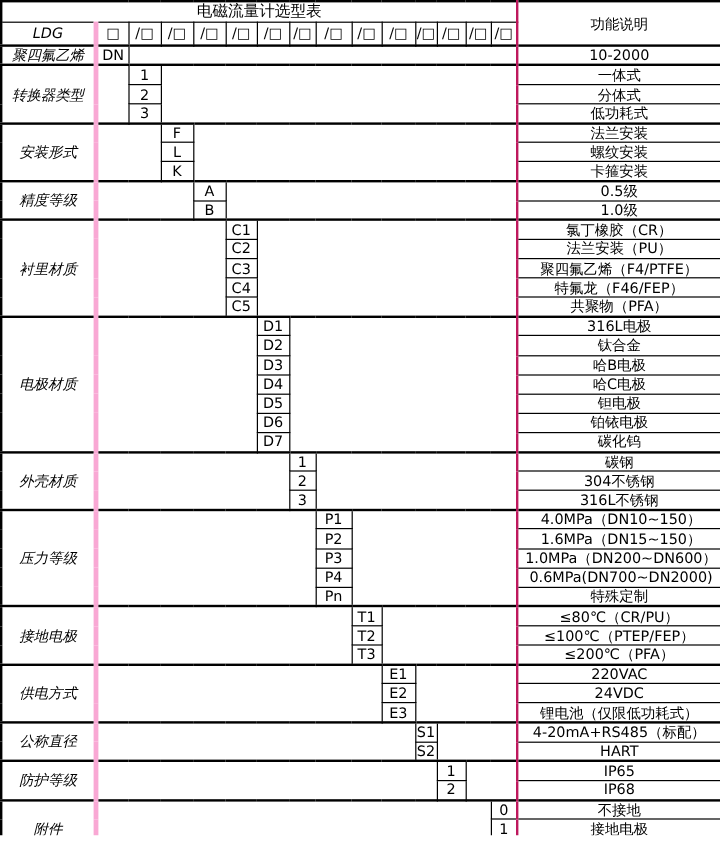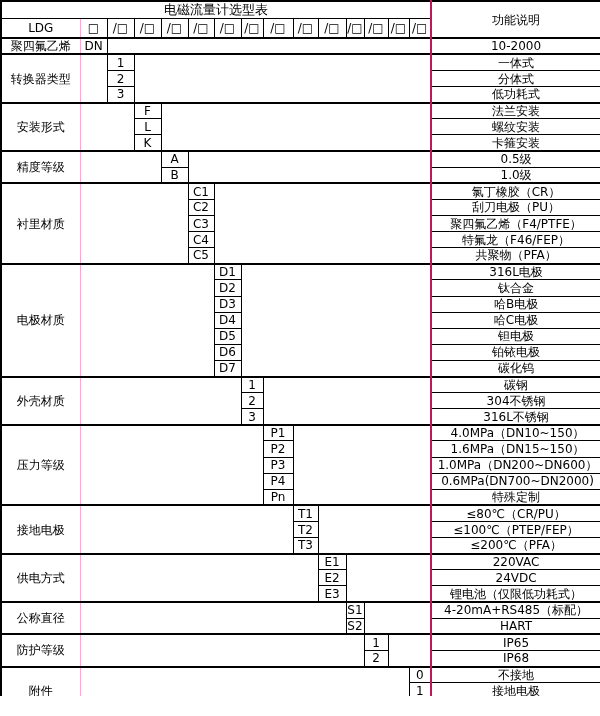--- a/index.html
+++ b/index.html
@@ -6,21 +6,21 @@
   .wrap{width:600px;height:696px;background:#fff;}
   table{border-collapse:collapse;table-layout:fixed;width:600px;height:716px;
         border:2px solid #000;background:#fff;}
   td{padding:0;margin:0;font-family:"DejaVu Sans","Liberation Sans",sans-serif;
      font-size:12px;line-height:14px;color:#000;text-align:center;
      vertical-align:middle;overflow:hidden;white-space:nowrap;}
   tr{height:16px;}
   tr.hdr{height:17px;}
   tr.ldg{height:20px;}
   .title{border-bottom:1px solid #000;font-size:13px;}
-  .lbl{border-right:1px solid #f9a8d4;}
+  .lbl{border-right:4px solid #f9a8d4;font-style:italic;}
   .code{border:1px solid #000;}
   .fill{border:0;}
   .desc{border-left:2px solid #be185d;border-top:1px solid #000;}
   .desc.left{text-align:center;padding-left:3px;}
   tr.sec>td{border-top:2px solid #000;}
 </style>
 </head>
 <body>
 
 <div class="wrap">
@@ -121,21 +121,21 @@
 
 <tr class="sec">
   <td class="lbl" rowspan="5">衬里材质</td>
   <td class="fill" colspan="4" rowspan="5"></td>
   <td class="code">C1</td>
   <td class="fill" colspan="9" rowspan="5"></td>
   <td class="desc">氯丁橡胶（CR）</td>
 </tr>
 <tr>
   <td class="code">C2</td>
-  <td class="desc">刮刀电极（PU）</td>
+  <td class="desc">法兰安装（PU）</td>
 </tr>
 <tr>
   <td class="code">C3</td>
   <td class="desc">聚四氟乙烯（F4/PTFE）</td>
 </tr>
 <tr>
   <td class="code">C4</td>
   <td class="desc">特氟龙（F46/FEP）</td>
 </tr>
 <tr>

